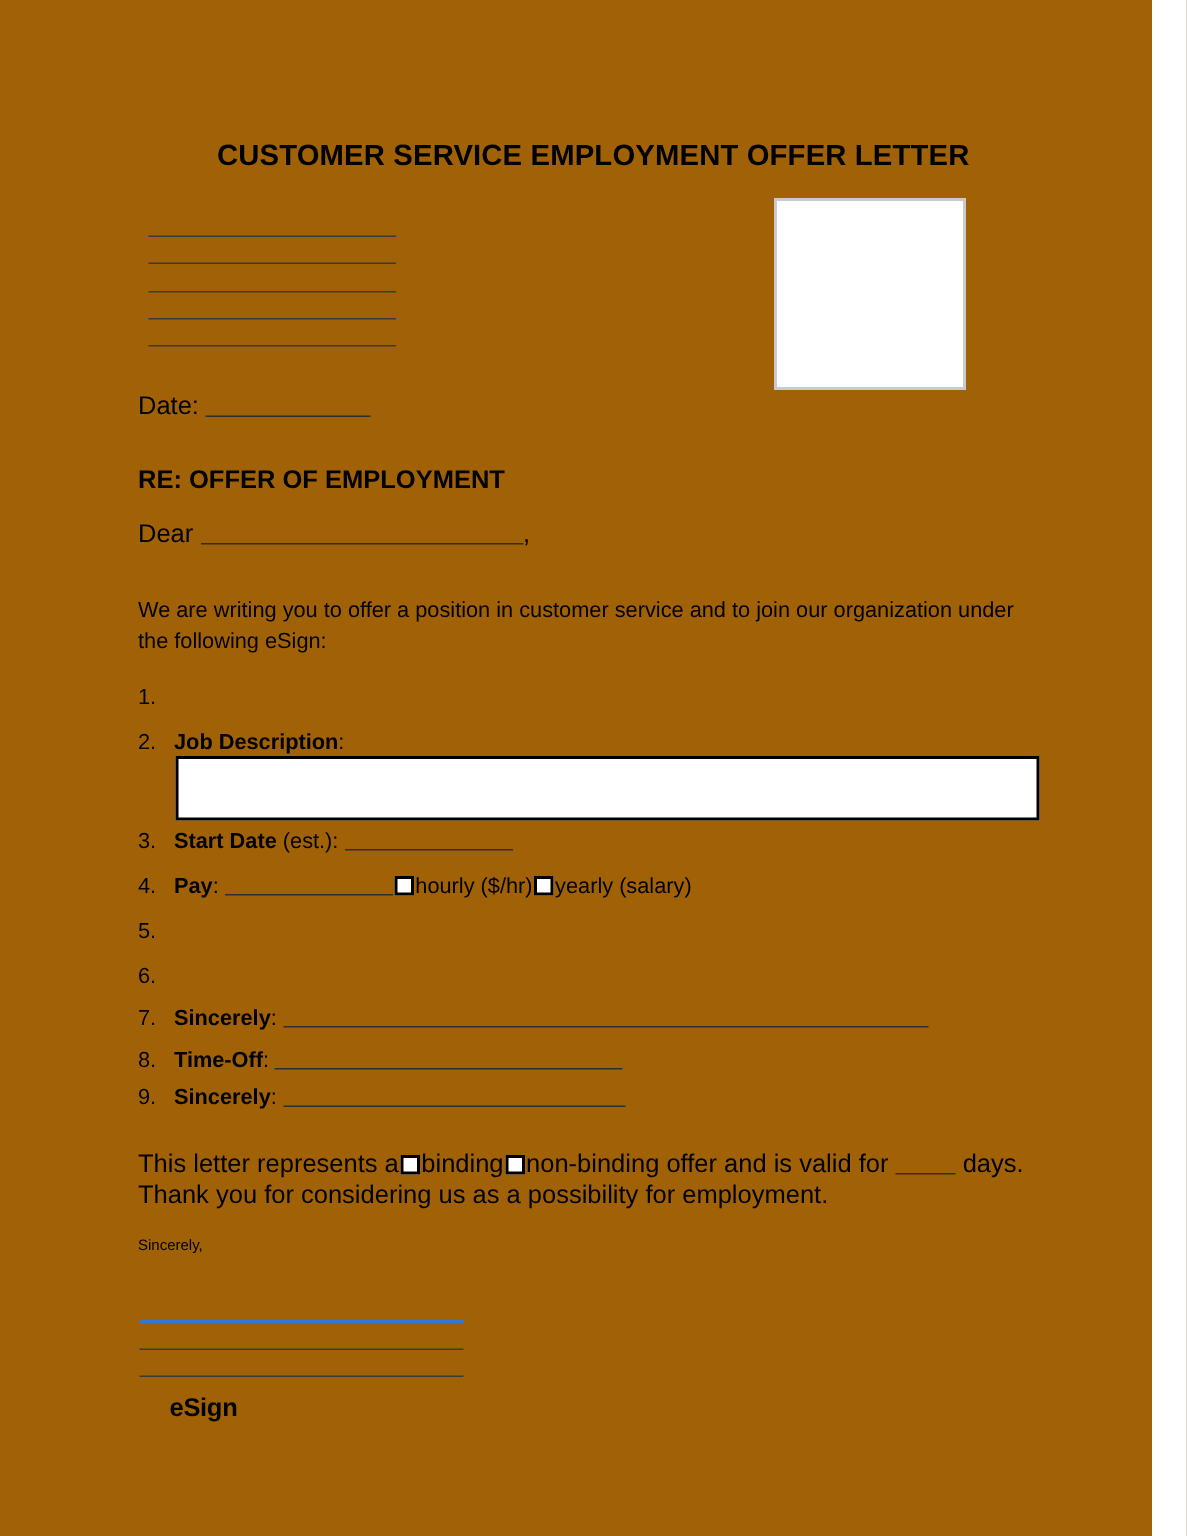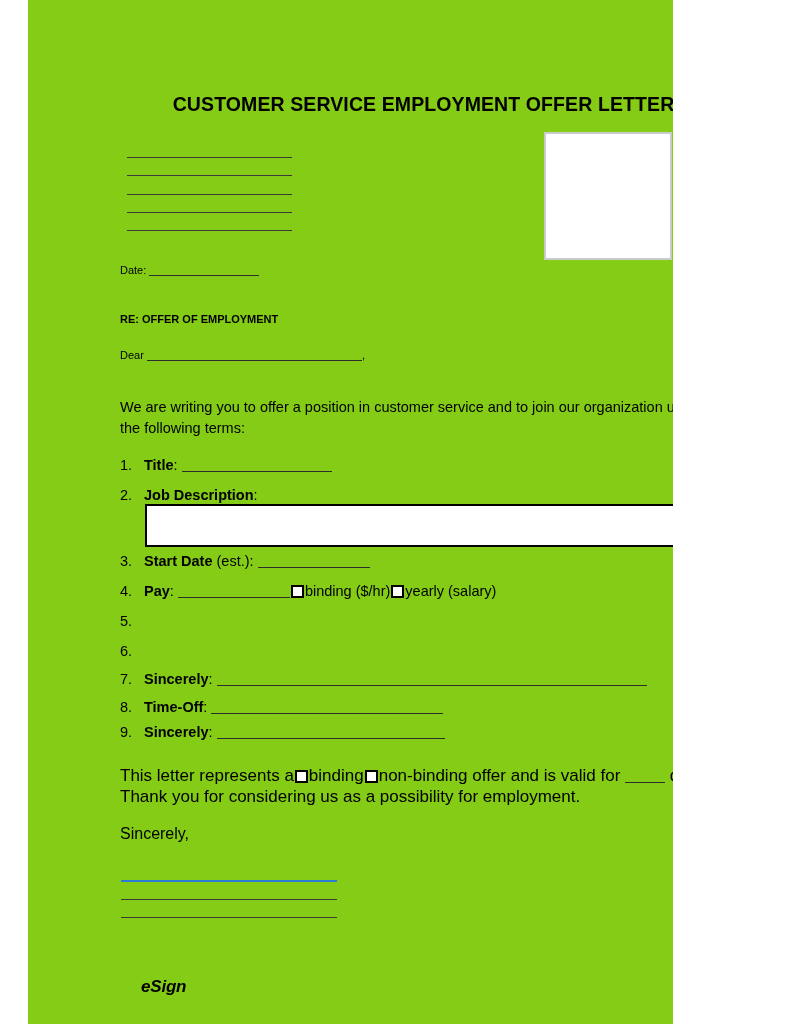--- a/index.html
+++ b/index.html
@@ -6,25 +6,24 @@
     margin: 0;
     padding: 0;
     background: #ffffff;
   }
   body {
     font-family: "Liberation Sans", sans-serif;
     color: #000000;
   }
   .page {
     position: relative;
-    width: 645px;
+    width: 768px;
     height: 1024px;
-    background: #84cc16;
+    background: #a16207;
     overflow: hidden;
-    margin-left: 28px;
   }
 
   
   .doc-title {
     position: absolute;
     left: 0;
     top: 93px;
     width: 791px;
     text-align: center;
     font-size: 19.5px;
@@ -52,21 +51,21 @@
     width: 128px;
     height: 128px;
     border: 2px solid #c9cacd;
     background: #ffffff;
     box-sizing: border-box;
   }
 
   
   .row {
     position: absolute;
-    font-size: 11px;
+    font-size: 17px;
     line-height: 19px;
     white-space: nowrap;
     text-align: right;
   }
   .b { font-weight: bold; }
 
   .ul {
     display: inline-block;
     border-bottom: 1.6px solid #2e2e2e;
     vertical-align: -2px;
@@ -145,21 +144,21 @@
     top: 766px;
     width: 606px;
     font-size: 17px;
     line-height: 20.5px;
   }
 
   .sincerely {
     position: absolute;
     left: 92px;
     top: 825px;
-    font-size: 16px;
+    font-size: 10px;
   }
 
   
   .sig-wrap {
     position: absolute;
     left: 93px;
     top: 864px;
     width: 216px;
   }
   .sig-blue {
@@ -168,25 +167,24 @@
   }
   .sig-line {
     height: 17px;
     border-bottom: 1.8px solid #3a3a3a;
   }
 
   
   .esign {
     position: absolute;
     left: 113px;
-    top: 977px;
+    top: 929px;
     font-size: 17px;
     font-weight: bold;
     letter-spacing: -0.2px;
-    font-style: italic;
   }
 </style>
 </head>
 <body>
 
 <div class="page">
 
   <div class="doc-title">CUSTOMER SERVICE EMPLOYMENT OFFER LETTER</div>
 
   <div class="letterhead">
@@ -204,28 +202,24 @@
     <span class="ul" style="width:110px;"></span>
   </div>
 
   <div class="row re-row">RE: OFFER OF EMPLOYMENT</div>
 
   <div class="row dear-row">
     <span>Dear</span>
     <span class="ul" style="width:215px;"></span><span>,</span>
   </div>
 
-  <div class="body-par">We are writing you to offer a position in customer service and to join our organization under the following terms:</div>
+  <div class="body-par">We are writing you to offer a position in customer service and to join our organization under the following eSign:</div>
 
   <div class="list-item li1">
     <span class="num">1.</span>
-    <span class="li-body">
-      <span class="b">Title</span><span>:</span>
-      <span class="ul" style="width:150px;"></span>
-    </span>
   </div>
 
   <div class="list-item li2">
     <span class="num">2.</span>
     <span class="li-body">
       <span class="b">Job Description</span><span>:</span>
     </span>
   </div>
   <div class="jd-box"></div>
 
@@ -234,21 +228,21 @@
     <span class="li-body">
       <span class="b">Start Date</span><span> (est.)</span><span>:</span>
       <span class="ul" style="width:112px;"></span>
     </span>
   </div>
 
   <div class="list-item li4">
     <span class="num">4.</span>
     <span class="li-body">
       <span class="b">Pay</span><span>:</span>
-      <span class="ul" style="width:112px;"></span><span class="cbox"></span><span>binding ($/hr)</span><span class="cbox"></span><span>yearly (salary)</span>
+      <span class="ul" style="width:112px;"></span><span class="cbox"></span><span>hourly ($/hr)</span><span class="cbox"></span><span>yearly (salary)</span>
     </span>
   </div>
 
   <div class="list-item li5">
     <span class="num">5.</span>
   </div>
 
   <div class="list-item li6">
     <span class="num">6.</span>
   </div>

